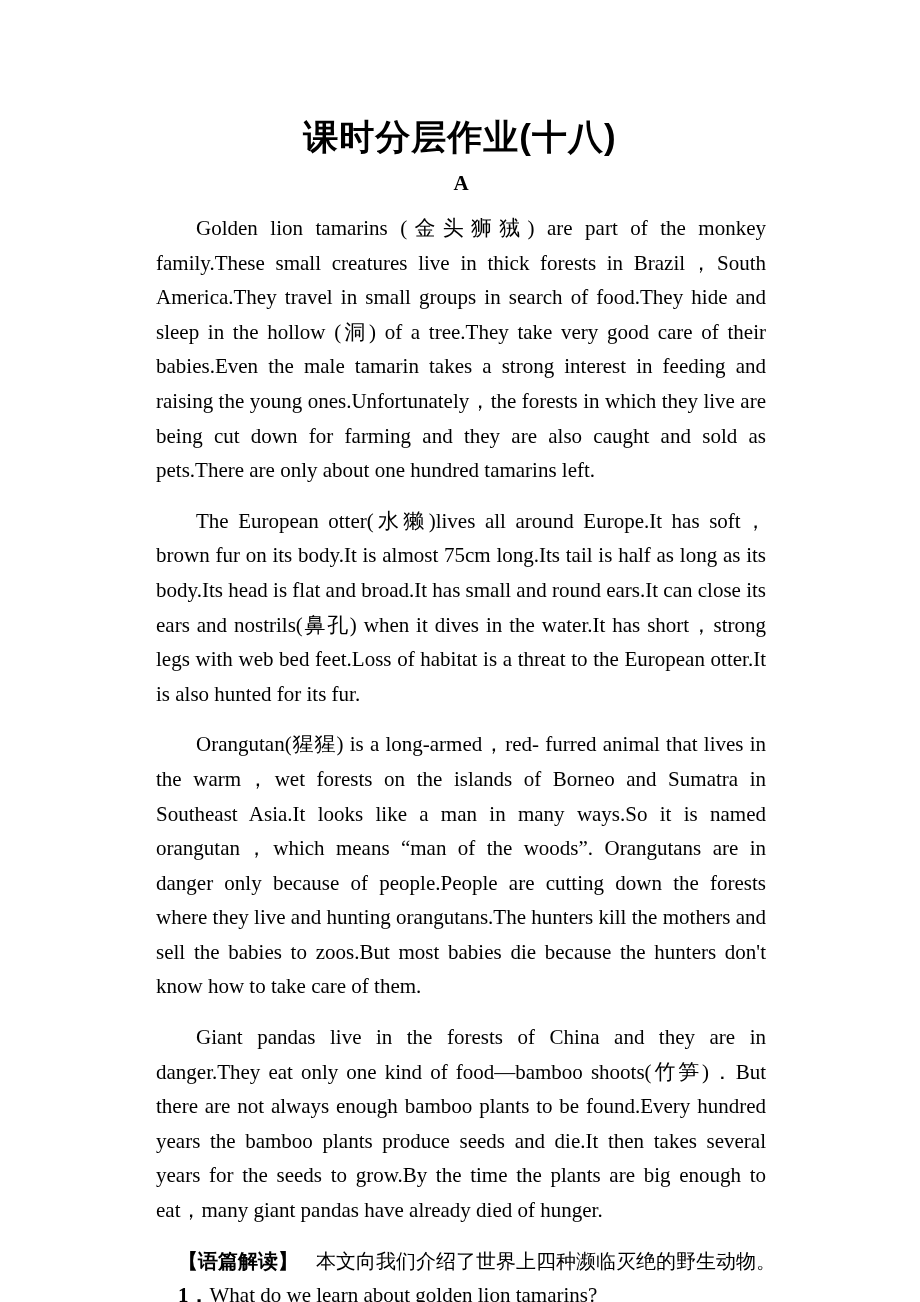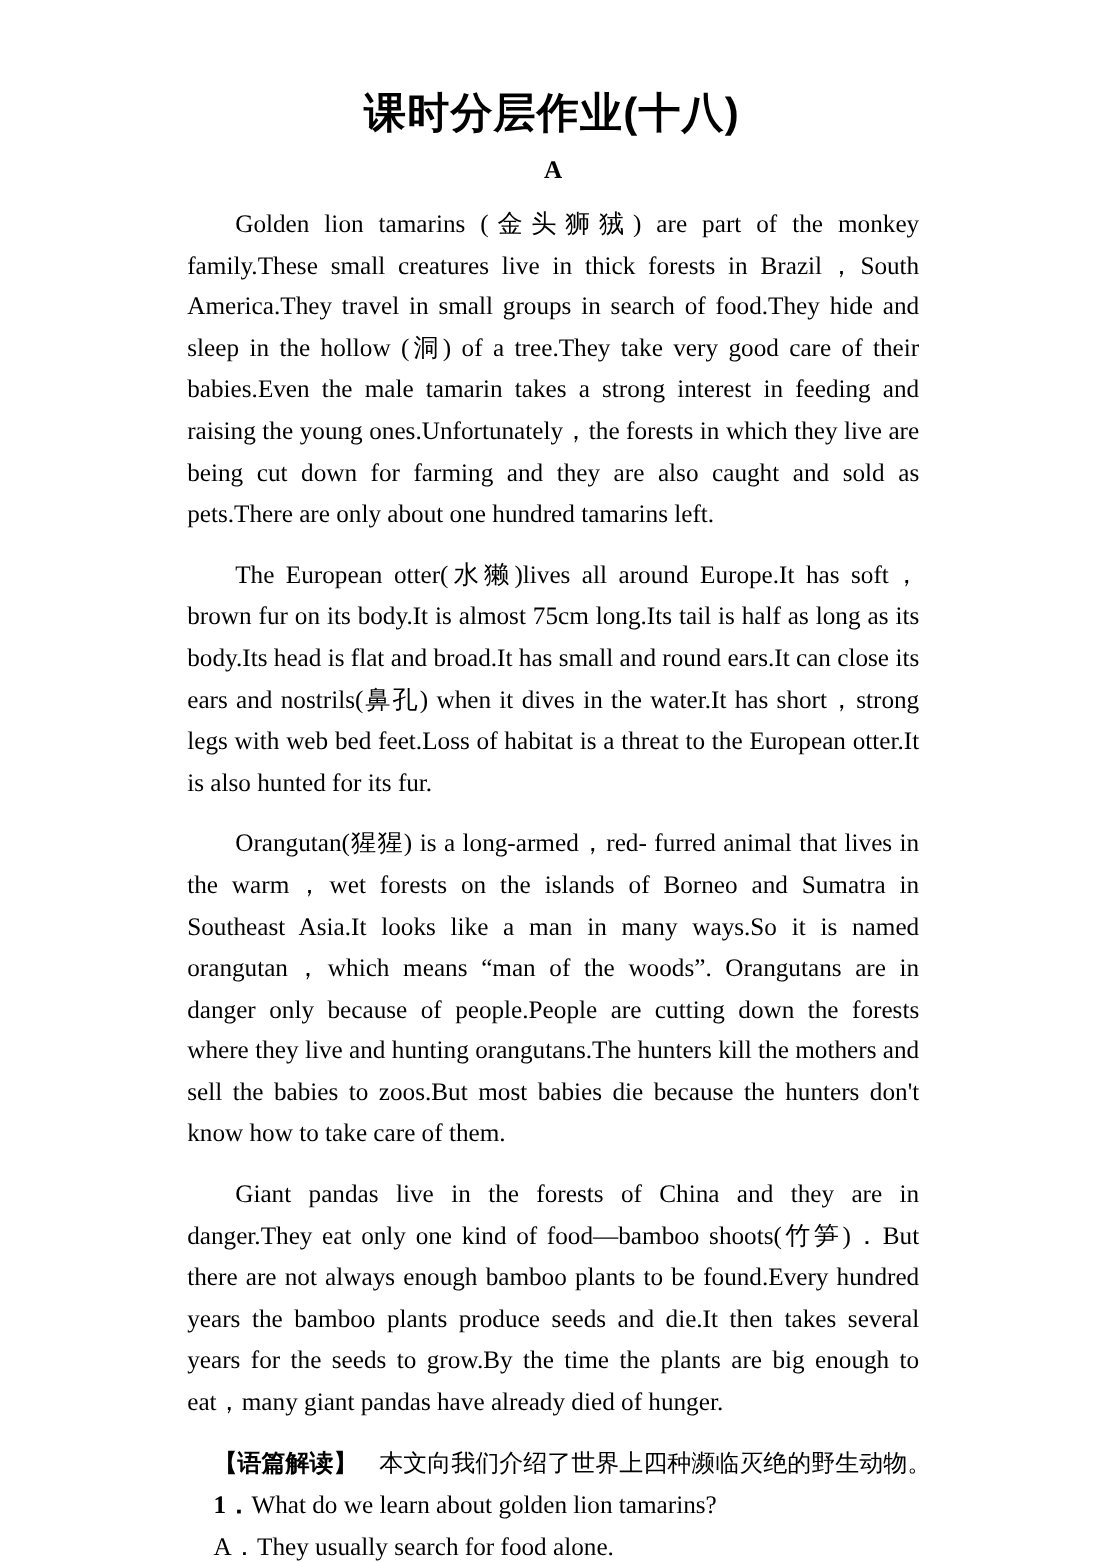--- a/index.html
+++ b/index.html
@@ -15,21 +15,21 @@
     overflow: hidden;
   }
   .page {
     position: relative;
     width: 920px;
     height: 1302px;
     background: #ffffff;
   }
   .title {
     margin: 0;
-    padding-top: 76px;
+    padding-top: 118px;
     font-family: "Liberation Sans", sans-serif;
     font-weight: bold;
     font-size: 35px;
     line-height: 37px;
     text-align: center;
     letter-spacing: 1px;
   }
   .section-heading {
     margin-top: 30px;
     margin-left: 181px;

